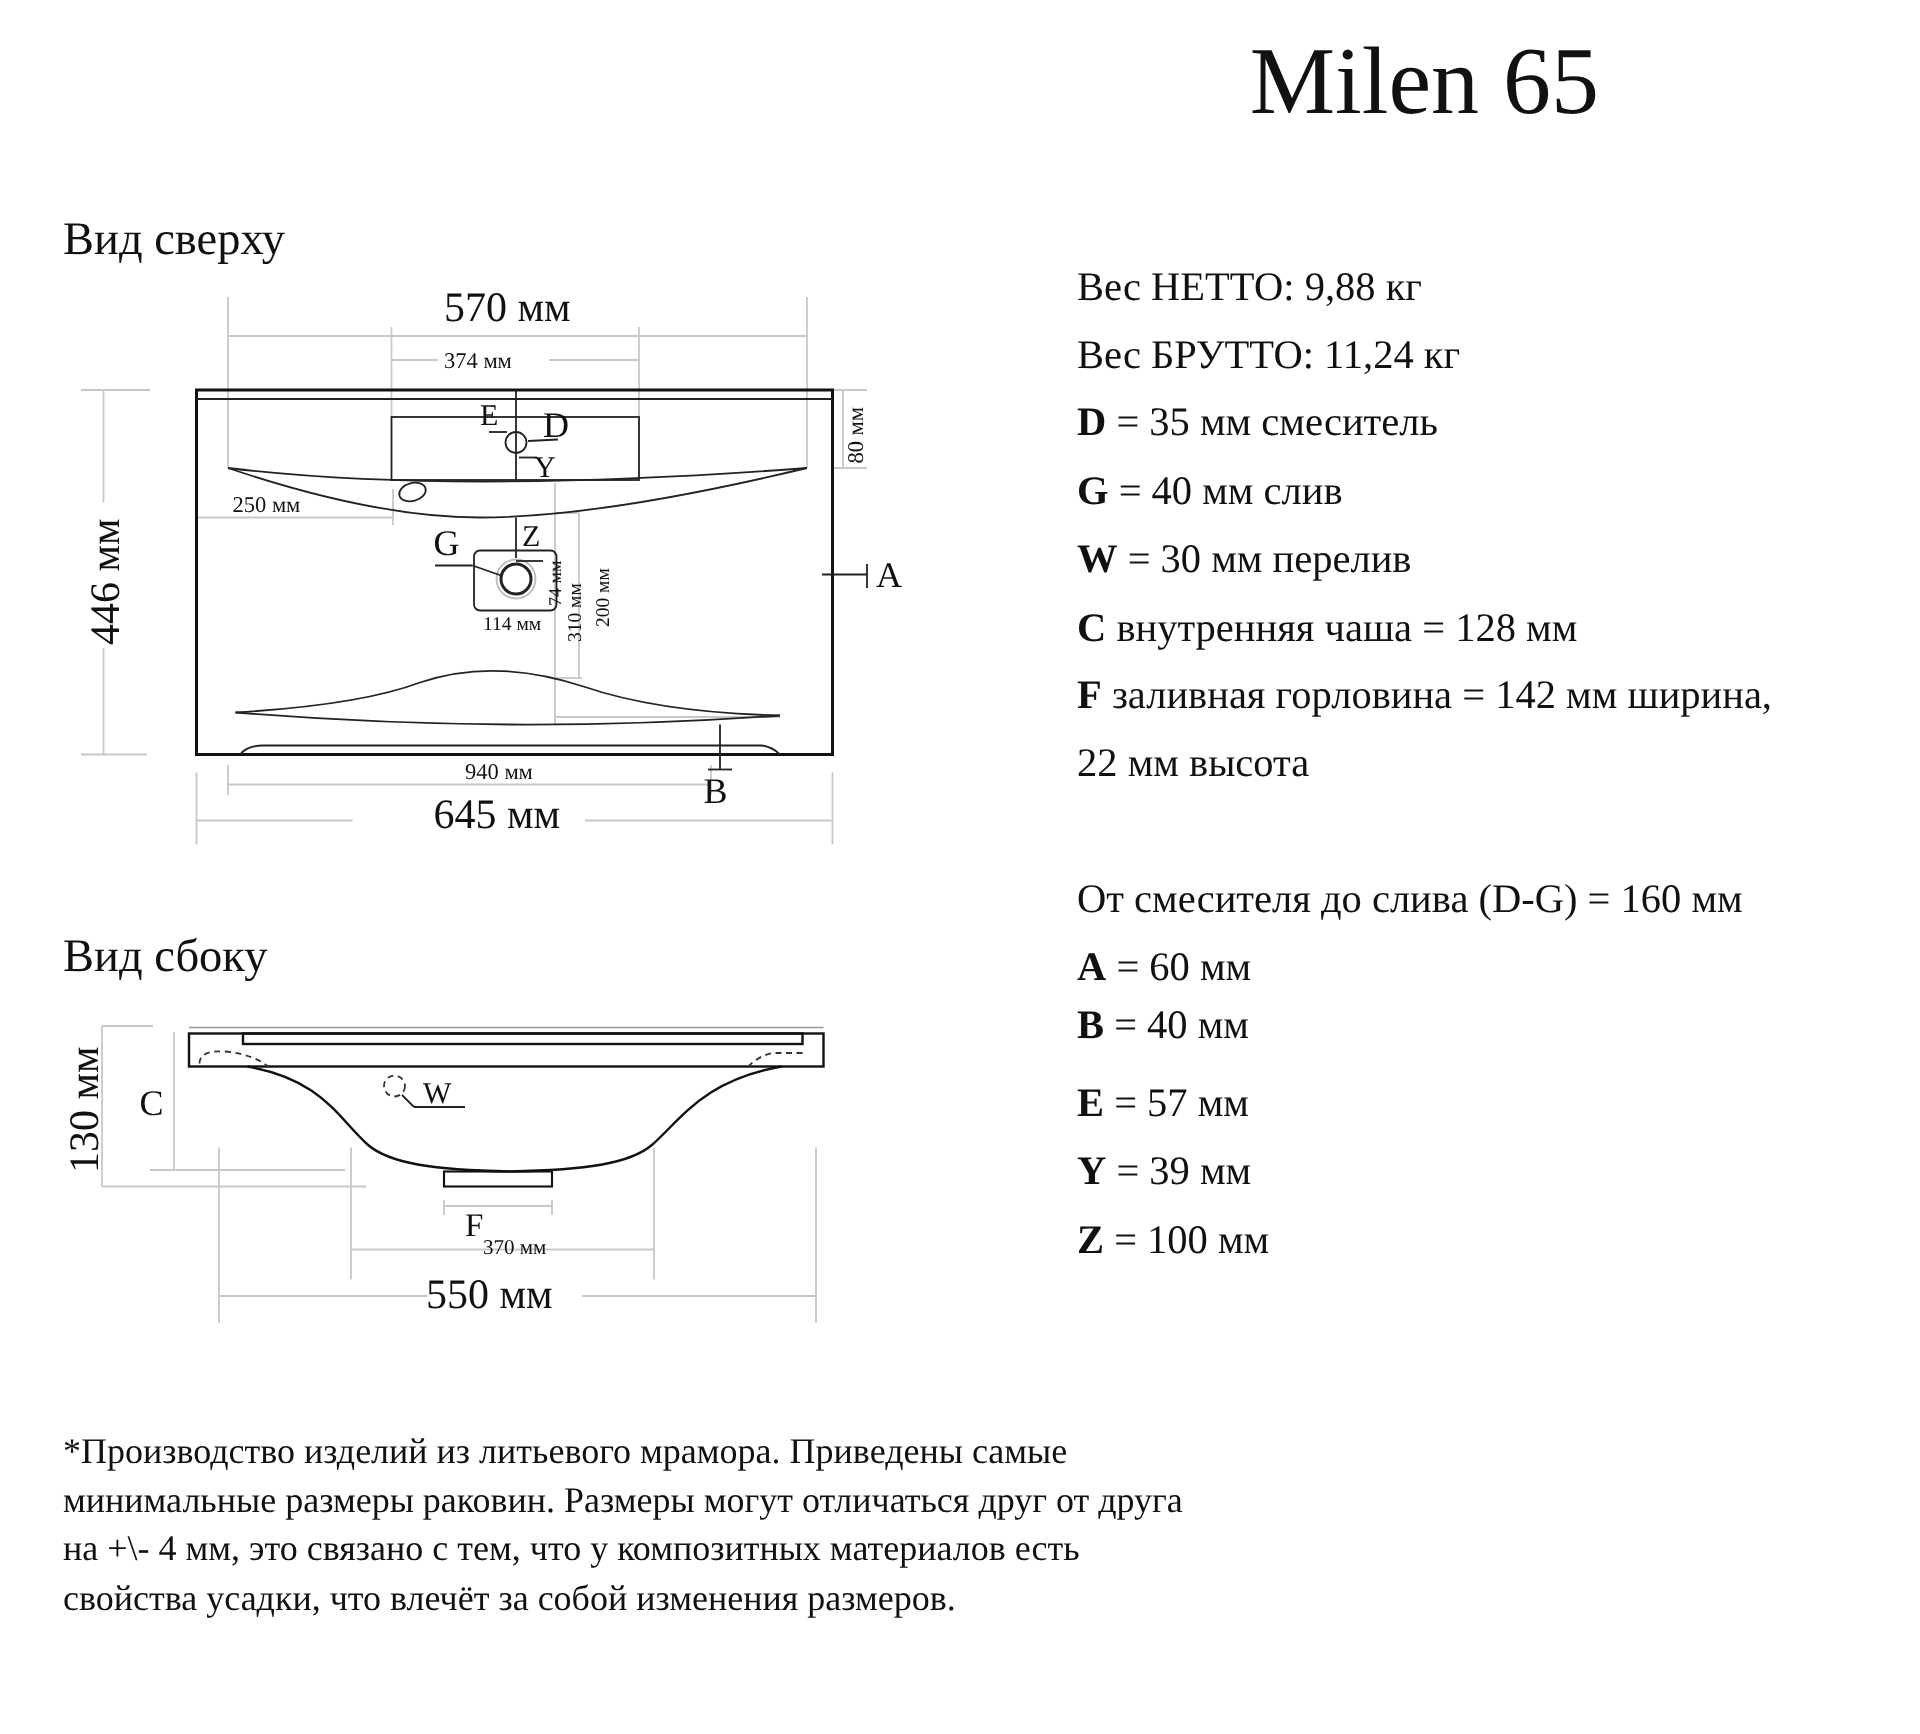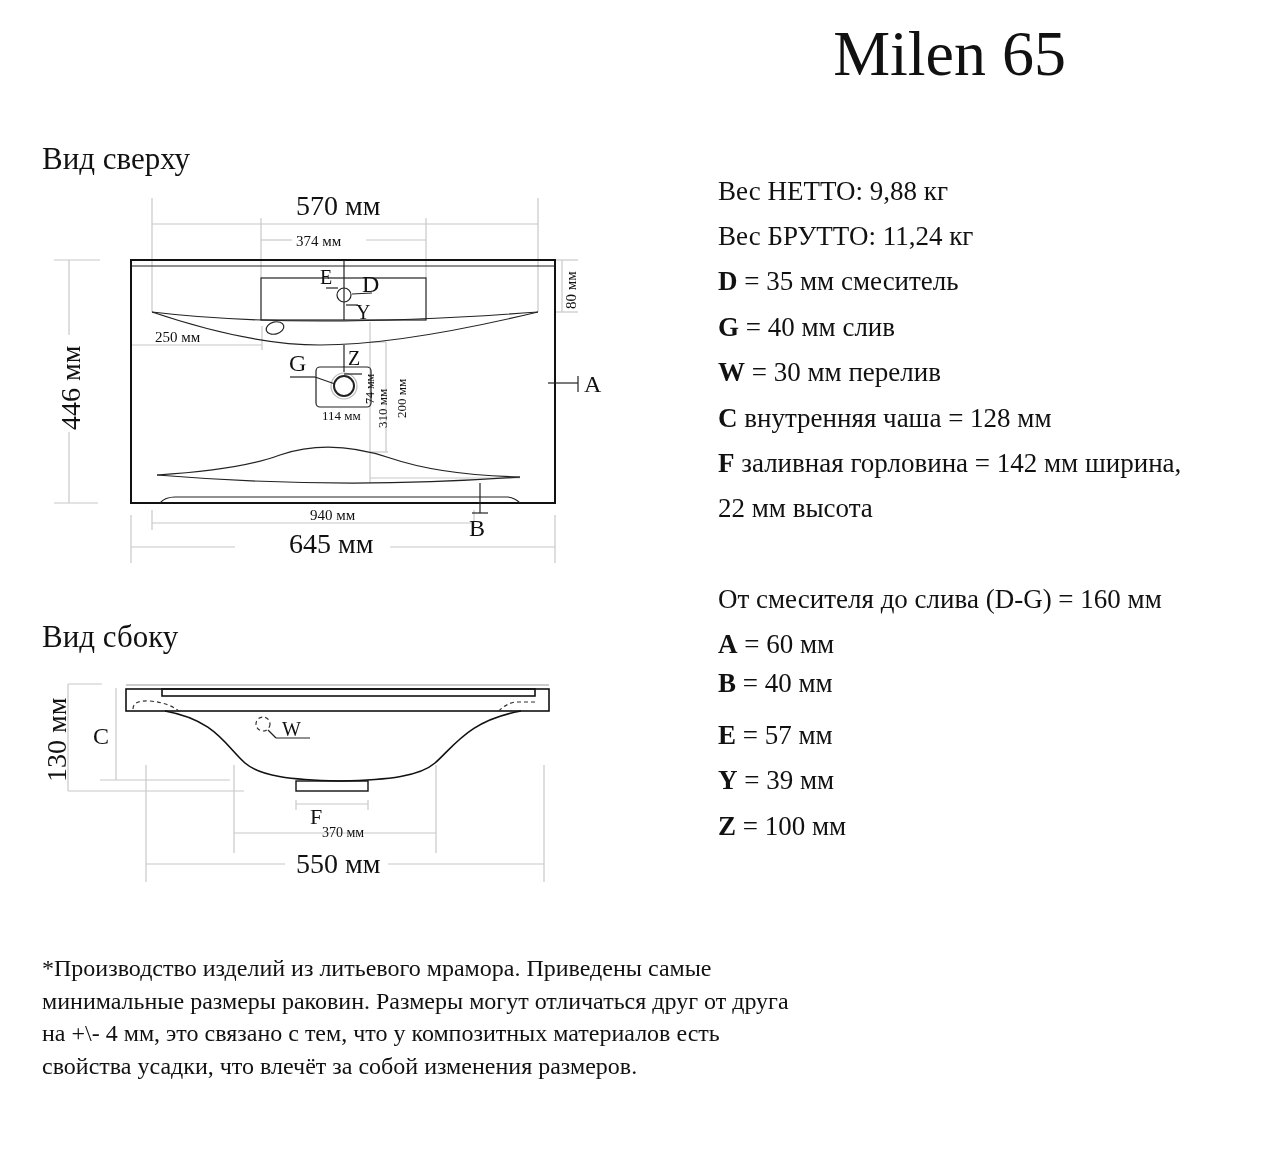--- a/index.html
+++ b/index.html
@@ -169,21 +169,21 @@
 <div class="abs dlabel vert" style="left:394px; top:418px; font-size:13px;">200 мм</div>
 <div class="abs dlabel" style="left:310px; top:507px;">940 мм</div>
 <div class="abs dlabel-big" style="left:289px; top:529px;">645 мм</div>
 
 <div class="abs section-h" style="left:42px; top:612px;">Вид сбоку</div>
 <div class="abs dlabel-big vert" style="left:42px; top:782px;">130 мм</div>
 <div class="abs dletter" style="left:93px; top:724px;">C</div>
 <div class="abs dletter" style="left:282px; top:717px; font-size:20px;">W</div>
 <div class="abs dletter" style="left:310px; top:805px; font-size:22px;">F</div>
 <div class="abs dlabel" style="left:322px; top:825px; font-size:14px;font-family:Liberation Serif, serif;">370 мм</div>
-<div class="abs dlabel-big" style="left:296px; top:849px;text-align:center;">550 мм</div>
+<div class="abs dlabel-big" style="left:284px; top:849px;text-align:center;">550 мм</div>
 
 <div class="abs spec" style="left:718px; top:176px;"><b></b><span>Вес НЕТТО: 9,88 кг</span></div>
 <div class="abs spec" style="left:718px; top:221px;"><b></b><span>Вес БРУТТО: 11,24 кг</span></div>
 <div class="abs spec" style="left:718px; top:266px;"><b>D</b><span> = 35 мм смеситель</span></div>
 <div class="abs spec" style="left:718px; top:312px;"><b>G</b><span> = 40 мм слив</span></div>
 <div class="abs spec" style="left:718px; top:357px;"><b>W</b><span> = 30 мм перелив</span></div>
 <div class="abs spec" style="left:718px; top:403px;"><b>C</b><span> внутренняя чаша = 128 мм</span></div>
 <div class="abs spec" style="left:718px; top:448px;"><b>F</b><span> заливная горловина = 142 мм ширина,</span></div>
 <div class="abs spec" style="left:718px; top:493px;"><b></b><span>22 мм высота</span></div>
 

